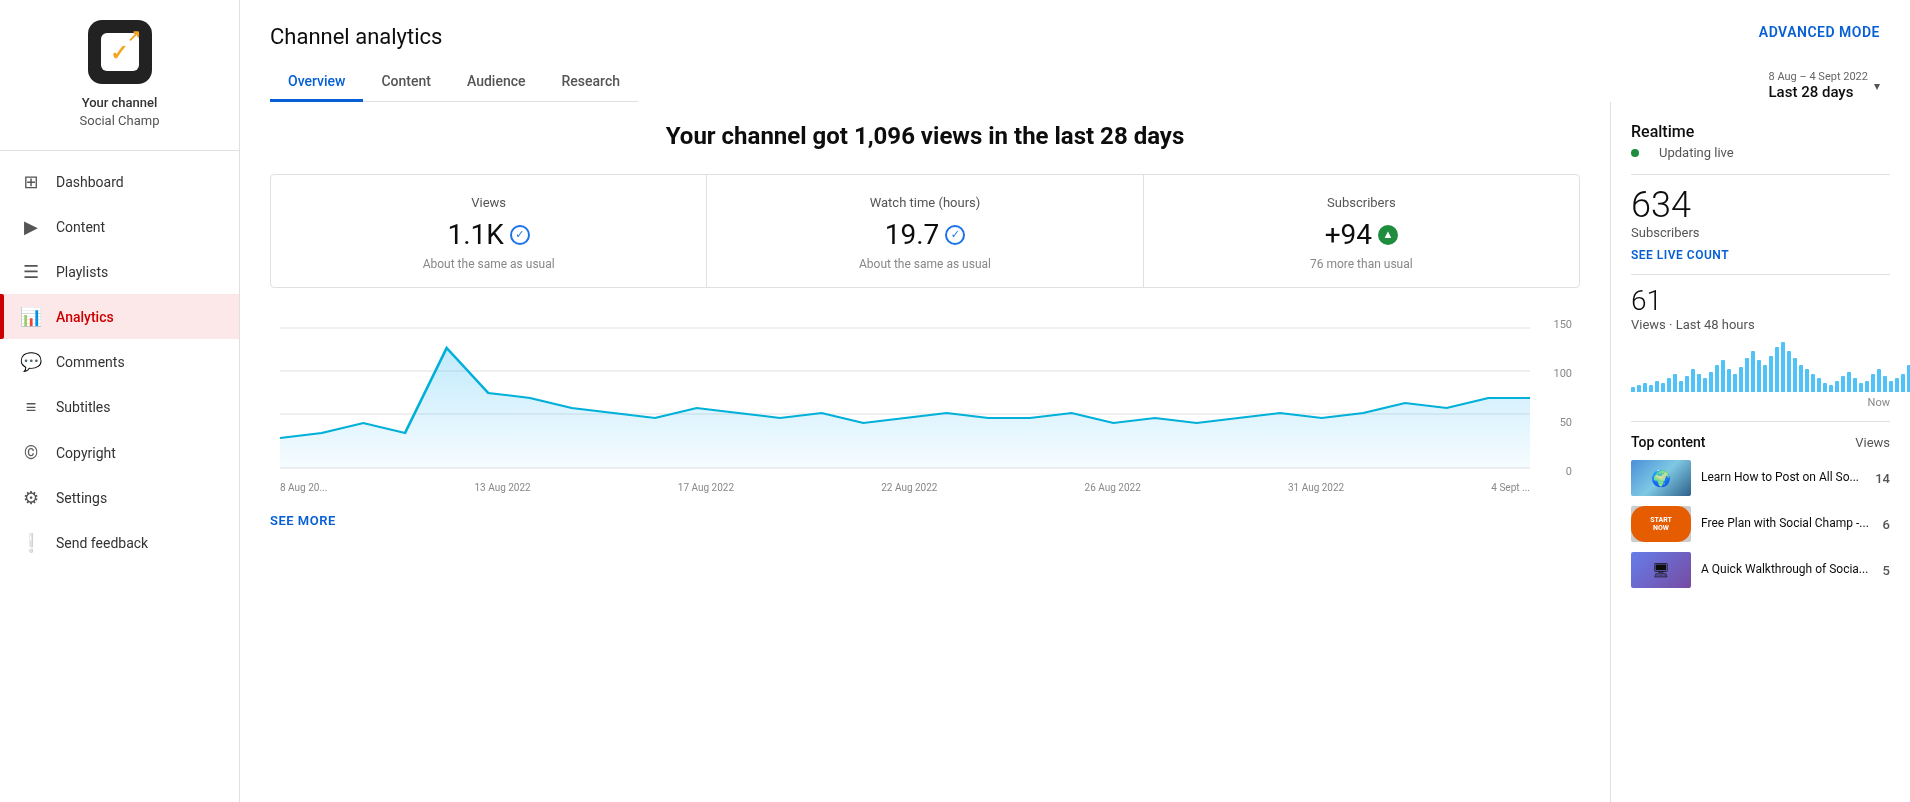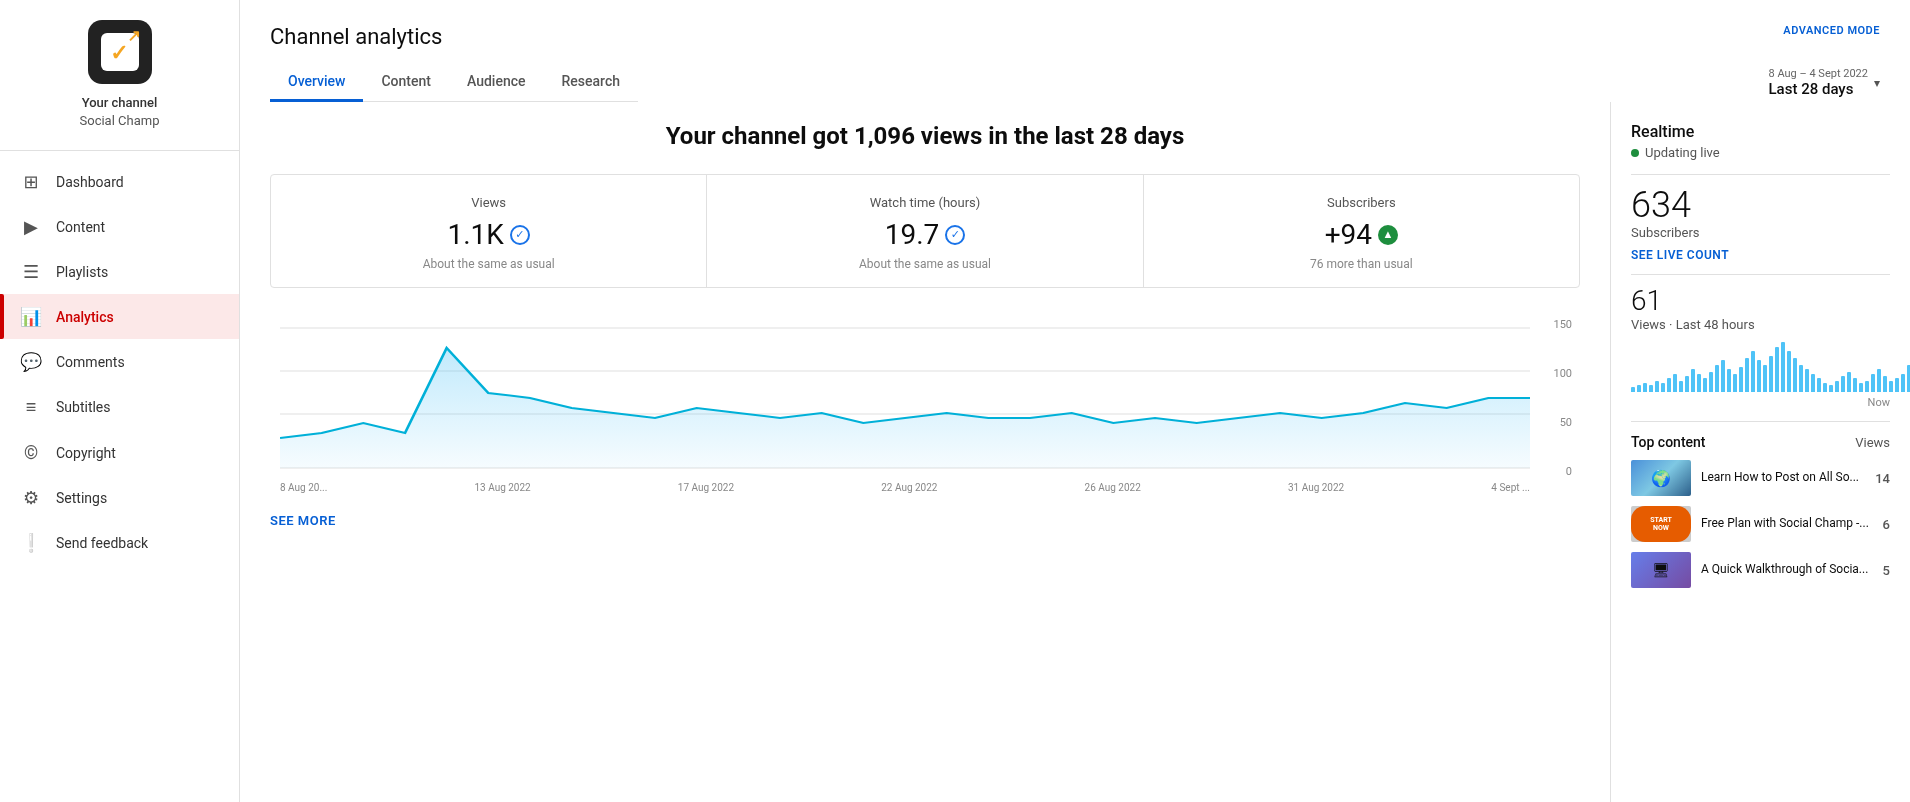--- a/index.html
+++ b/index.html
@@ -148,21 +148,21 @@
       font-weight: 500;
       margin-bottom: -1px;
     }
     .tab.active {
       color: #065fd4;
       border-bottom: 3px solid #065fd4;
       text-align: center;
     }
     .advanced-mode {
       color: #065fd4;
-      font-size: 11px;
+      font-size: 14px;
       font-weight: 600;
       cursor: pointer;
       letter-spacing: 0.5px;
     }
     .date-selector {
       display: flex;
       align-items: center;
       gap: 6px;
       font-size: 13px;
       color: #0d0d0d;
@@ -267,21 +267,21 @@
       overflow-y: auto;
     }
     .realtime-header {
       font-size: 16px;
       font-weight: 500;
       margin-bottom: 4px;
     }
     .realtime-live {
       display: flex;
       align-items: center;
-      gap: 6px;
+      gap: 20px;
       font-size: 13px;
       color: #555;
       margin-bottom: 14px;
     }
     .live-dot {
       width: 8px;
       height: 8px;
       border-radius: 50%;
       background: #1e8e3e;
     }

